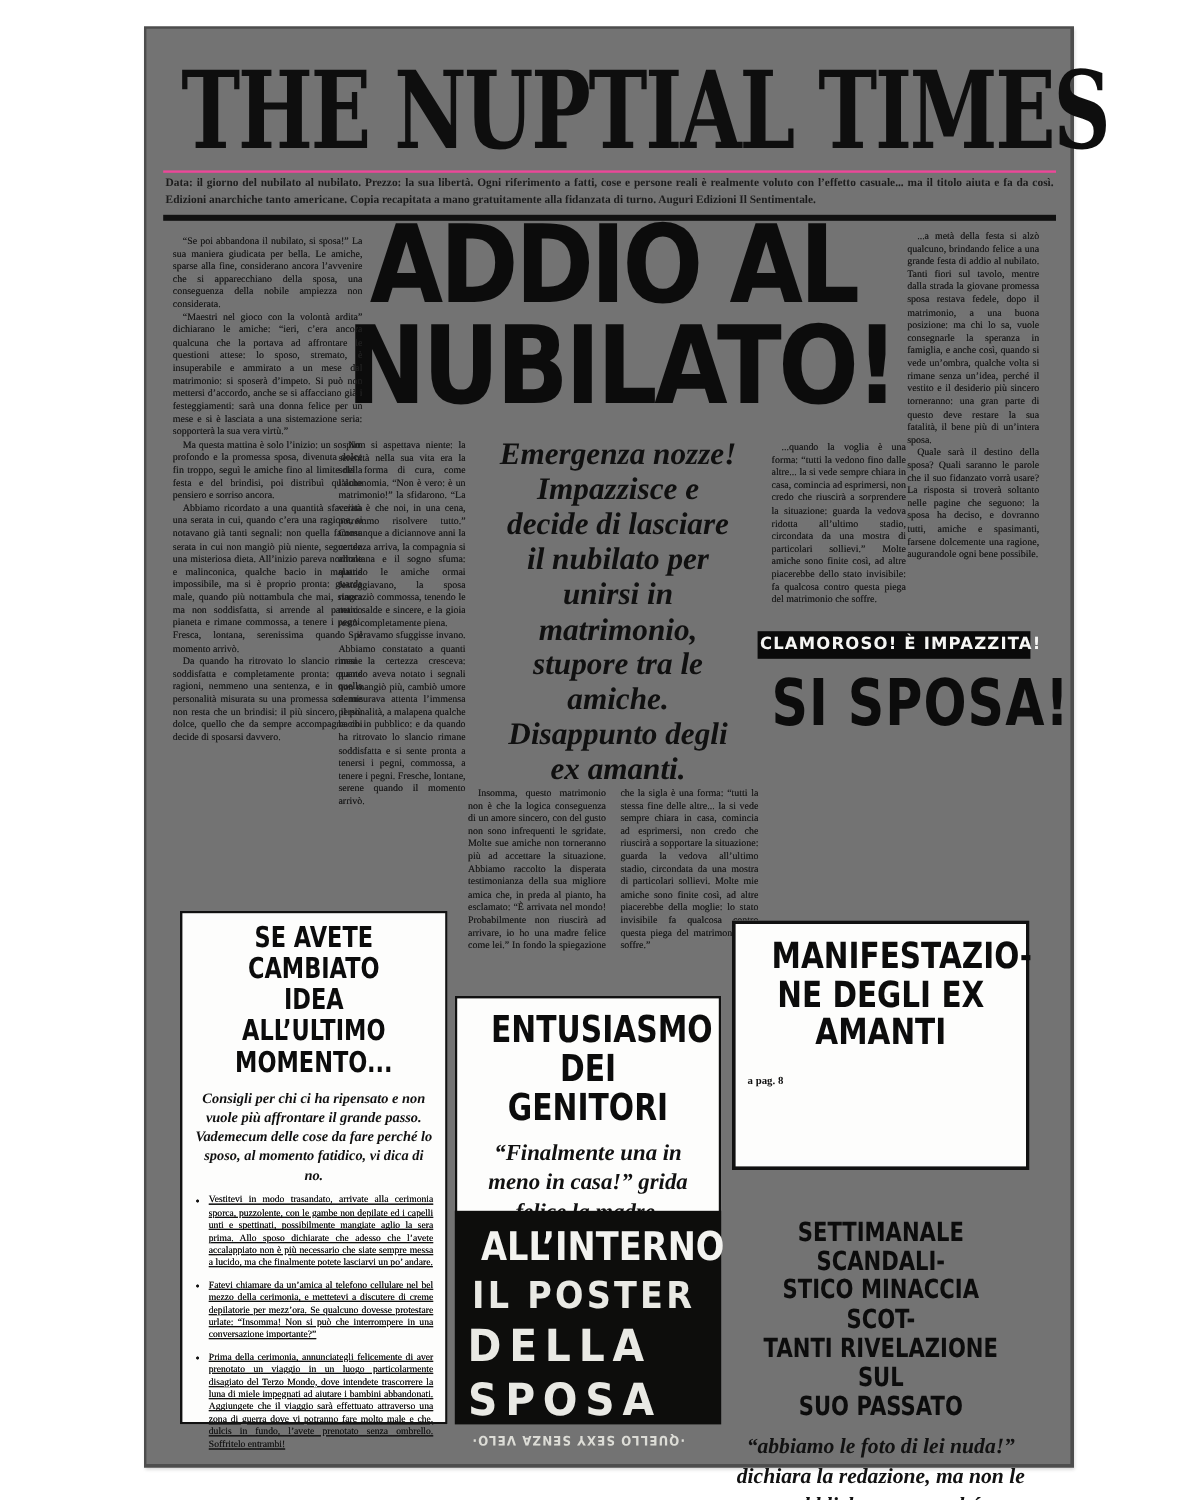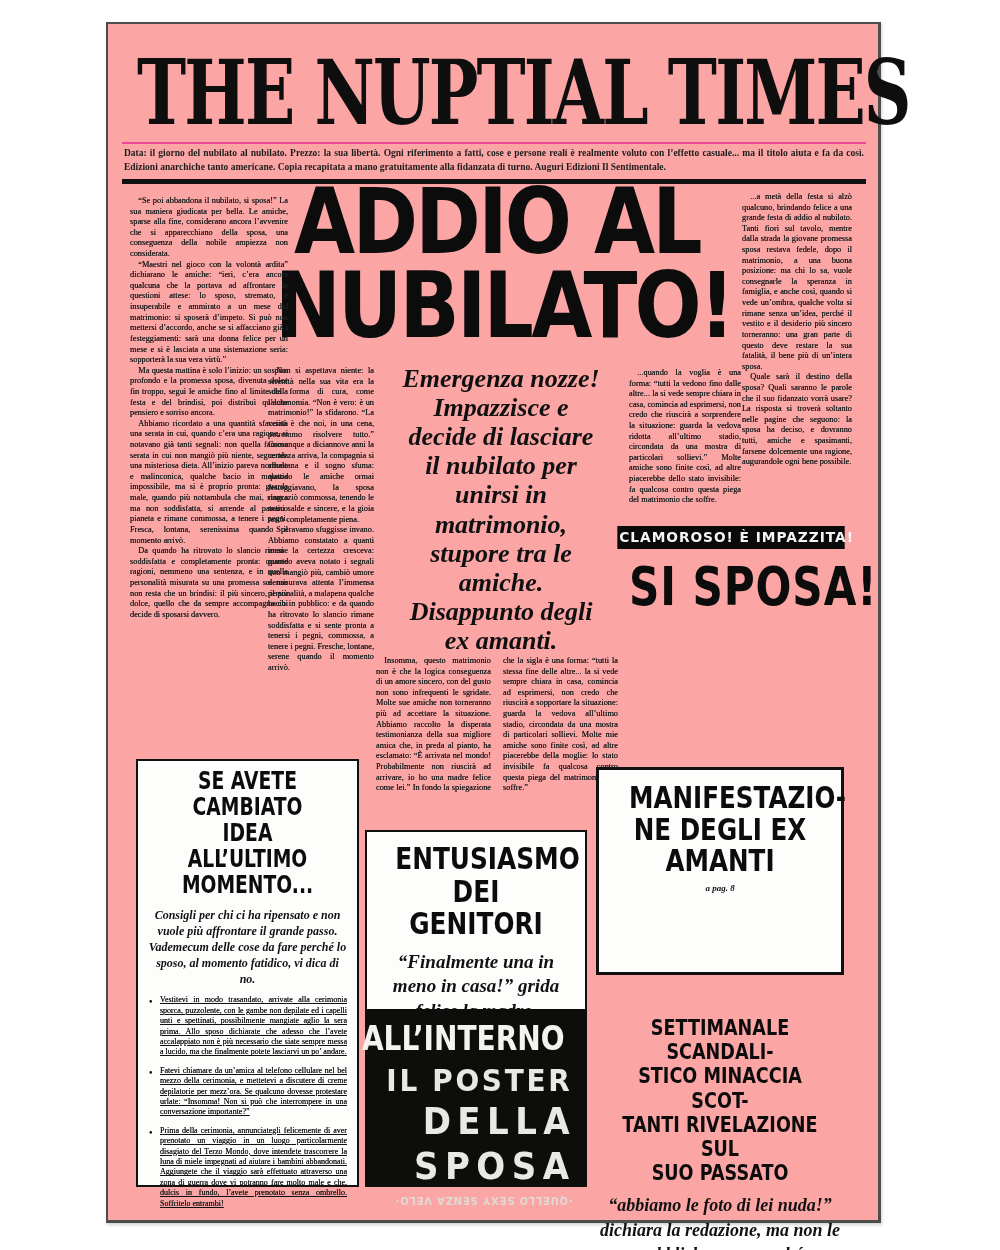--- a/index.html
+++ b/index.html
@@ -1,18 +1,18 @@
 <!DOCTYPE html>
 <html><head>
 <meta charset="utf-8">
 <style>
   html,body{margin:0;padding:0;background:#ffffff;}
   .canvas{position:relative;width:1000px;height:1250px;background:#fff;overflow:hidden;
           font-family:"Liberation Serif",serif;color:#111;}
-  .sheet{position:absolute;left:106px;top:22px;width:770px;height:1196px;background:#fca5a5;
+  .sheet{position:absolute;left:120px;top:22px;width:770px;height:1196px;background:#737373;
          border:2px solid #4d4d4d;border-right-width:3px;border-bottom-width:3px;
          box-shadow:1px 2px 3px rgba(0,0,0,.18);}
   .abs{position:absolute;}
 
   
   .masthead{left:0;top:26px;width:100%;text-align:center;}
   .masthead-title{display:inline-block;font-family:"DejaVu Serif",serif;font-weight:bold;
       font-size:71px;letter-spacing:-2px;white-space:nowrap;color:#0e0e0e;
       transform:scale(.93,1.26);transform-origin:center center;}
   .dateline-wrap{left:14px;top:118px;width:740px;border-top:2px solid #ec4899;border-bottom:5px solid #111;
@@ -57,30 +57,30 @@
       white-space:pre-line;color:#0c0c0c;transform-origin:center top;}
   .t-se{font-size:24px;line-height:1.08;transform:scaleX(.78);}
   .t-ent{font-size:31px;line-height:1.05;transform:scaleX(.80);}
   .t-man{font-size:30px;line-height:1.05;transform:scaleX(.82);}
   .t-sc{font-size:22px;line-height:1.1;transform:scaleX(.80);}
   .boxitalic{font-style:italic;font-weight:bold;text-align:center;}
   .se-intro{font-size:12px;line-height:1.35;margin-top:8px;}
   .ent-body{font-size:19px;line-height:1.3;margin-top:10px;}
   .man-body{font-size:20px;line-height:1.35;margin-top:14px;}
   .sc-body{font-size:18px;line-height:1.35;margin-top:8px;}
-  .pageref{font-size:9px;font-weight:bold;font-style:italic;text-align:center;margin-top:6px;}
+  .pageref{font-size:9px;font-weight:bold;text-align:left;margin-top:18px;}
 
   .bullets{margin:8px 0 16px 0;padding:0 0 0 12px;list-style:none;text-decoration:underline;}
   .bullets li{position:relative;font-size:8px;line-height:1.3;text-align:justify;margin-bottom:8px;
       filter:blur(.4px);text-shadow:0 0 .3px #333;}
   .bullets li::before{content:"•";position:absolute;left:-11px;top:0;font-size:10px;filter:none;}
 
   
   .poster{left:257px;top:985px;width:222px;height:178px;background:#0d0d0c;box-sizing:border-box;
-      display:flex;flex-direction:column;align-items:flex-end;padding:10px 4px 4px 4px;}
+      display:flex;flex-direction:column;align-items:flex-start;padding:10px 4px 4px 4px;}
   .poster-l1{font-family:"DejaVu Sans",sans-serif;font-weight:bold;font-size:33px;color:#f3f3f0;
       white-space:nowrap;transform:scaleX(.85);transform-origin:center;}
   .poster-l2{font-family:"DejaVu Sans",sans-serif;font-weight:bold;font-size:31px;color:#e9e9e4;
       letter-spacing:3px;margin-top:4px;white-space:nowrap;transform:scaleX(.9);}
   .poster-l3{font-family:"DejaVu Sans",sans-serif;font-weight:bold;font-size:37px;color:#e9e9e4;
       letter-spacing:7px;margin-top:2px;white-space:nowrap;transform:scaleX(.92);}
   .poster-cap{margin-top:6px;font-family:"DejaVu Sans",sans-serif;font-weight:bold;font-size:11px;
       color:#dcdcd6;letter-spacing:1px;transform:rotate(180deg) scaleX(.9);white-space:nowrap;
       filter:blur(.3px);}
 

